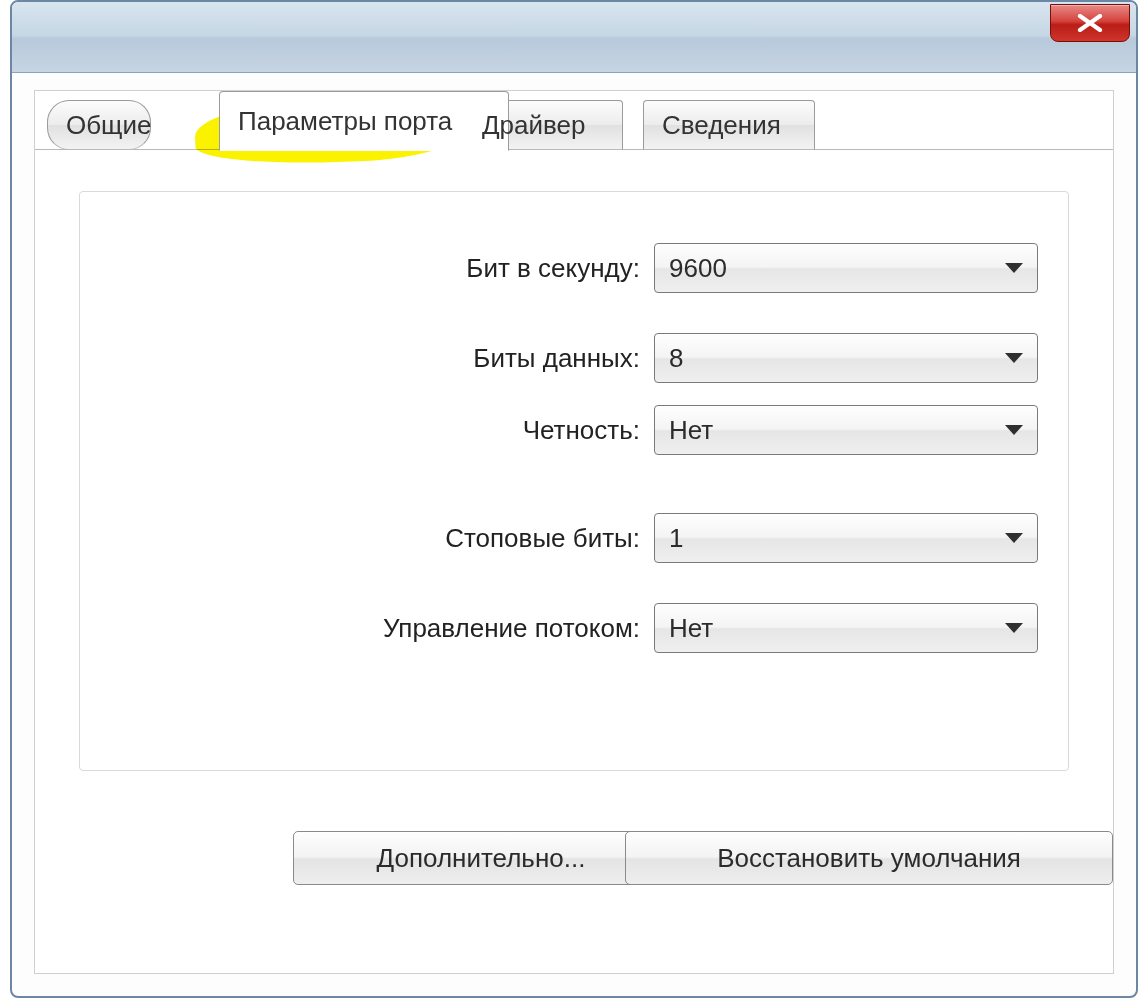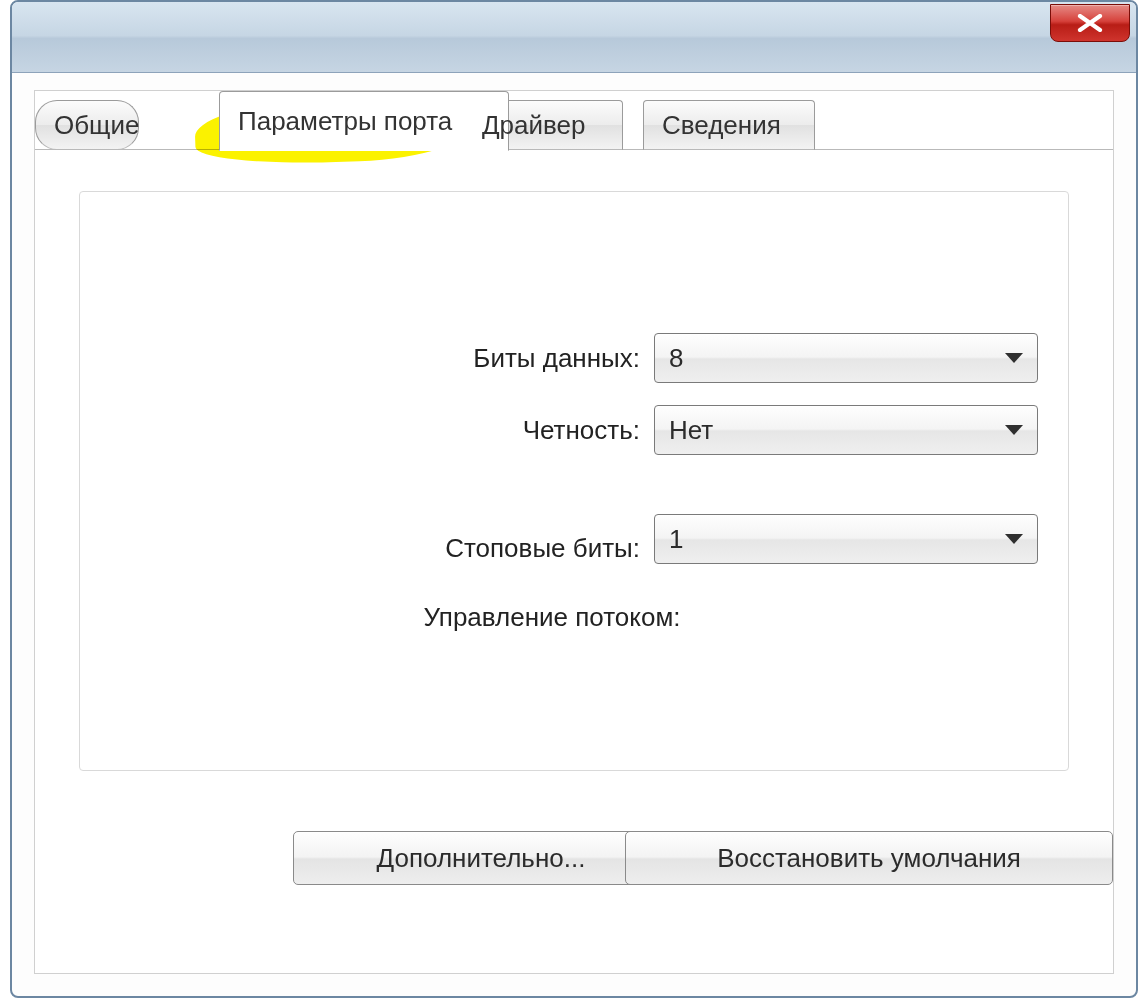--- a/index.html
+++ b/index.html
@@ -131,21 +131,21 @@
     border-radius: 45% 55% 50% 60% / 60% 50% 70% 40%;
     transform: rotate(-2deg);
     z-index: 1;
     pointer-events: none;
     mix-blend-mode: multiply;
   }
 
   .tab span { position: relative; z-index: 3; }
 
   
-  .tab.t0 { left: 0;   width: 104px; border-radius: 22px; }
+  .tab.t0 { left: 12px;   width: 104px; border-radius: 22px; }
   .tab.t1 { left: 138px; width: 290px; margin-left: 46px; }
   .tab.t2 { left: 428px; width: 160px; }
   .tab.t3 { left: 608px; width: 172px; }
 
   
 
   .groupbox {
     position: absolute;
     left: 44px;
     right: 44px;
@@ -194,22 +194,22 @@
     transform: translateY(-50%);
     width: 0; height: 0;
     border-left: 9px solid transparent;
     border-right: 9px solid transparent;
     border-top: 10px solid #2f2f2f;
   }
 
   .row.r0 { top: 50px; }
   .row.r1 { top: 140px; }
   .row.r2 { top: 212px; }
-  .row.r3 { top: 320px; align-items: flex-end; }
-  .row.r4 { top: 410px; flex-direction: column; }
+  .row.r3 { top: 320px; }
+  .row.r4 { top: 410px; }
 
   
 
   .btn {
     position: absolute;
     height: 52px;
     border: 1px solid #8a8a8a;
     border-radius: 5px;
     background: linear-gradient(to bottom,
                   #fefefe 0%, #f3f3f3 48%, #e4e4e4 52%, #eeeeee 100%);
@@ -256,20 +256,27 @@
       <div class="tab t2">
         <span>Драйвер</span>
       </div>
       <div class="tab t3">
         <span>Сведения</span>
       </div>
     </div>
 
     <div class="groupbox">
 
+      <div class="row r0">
+        <div class="row-label">Бит в секунду:</div>
+        <div class="combobox">
+          <span>9600</span>
+          <span class="caret"></span>
+        </div>
+      </div>
 
       <div class="row r1">
         <div class="row-label">Биты данных:</div>
         <div class="combobox">
           <span>8</span>
           <span class="caret"></span>
         </div>
       </div>
 
       <div class="row r2">

